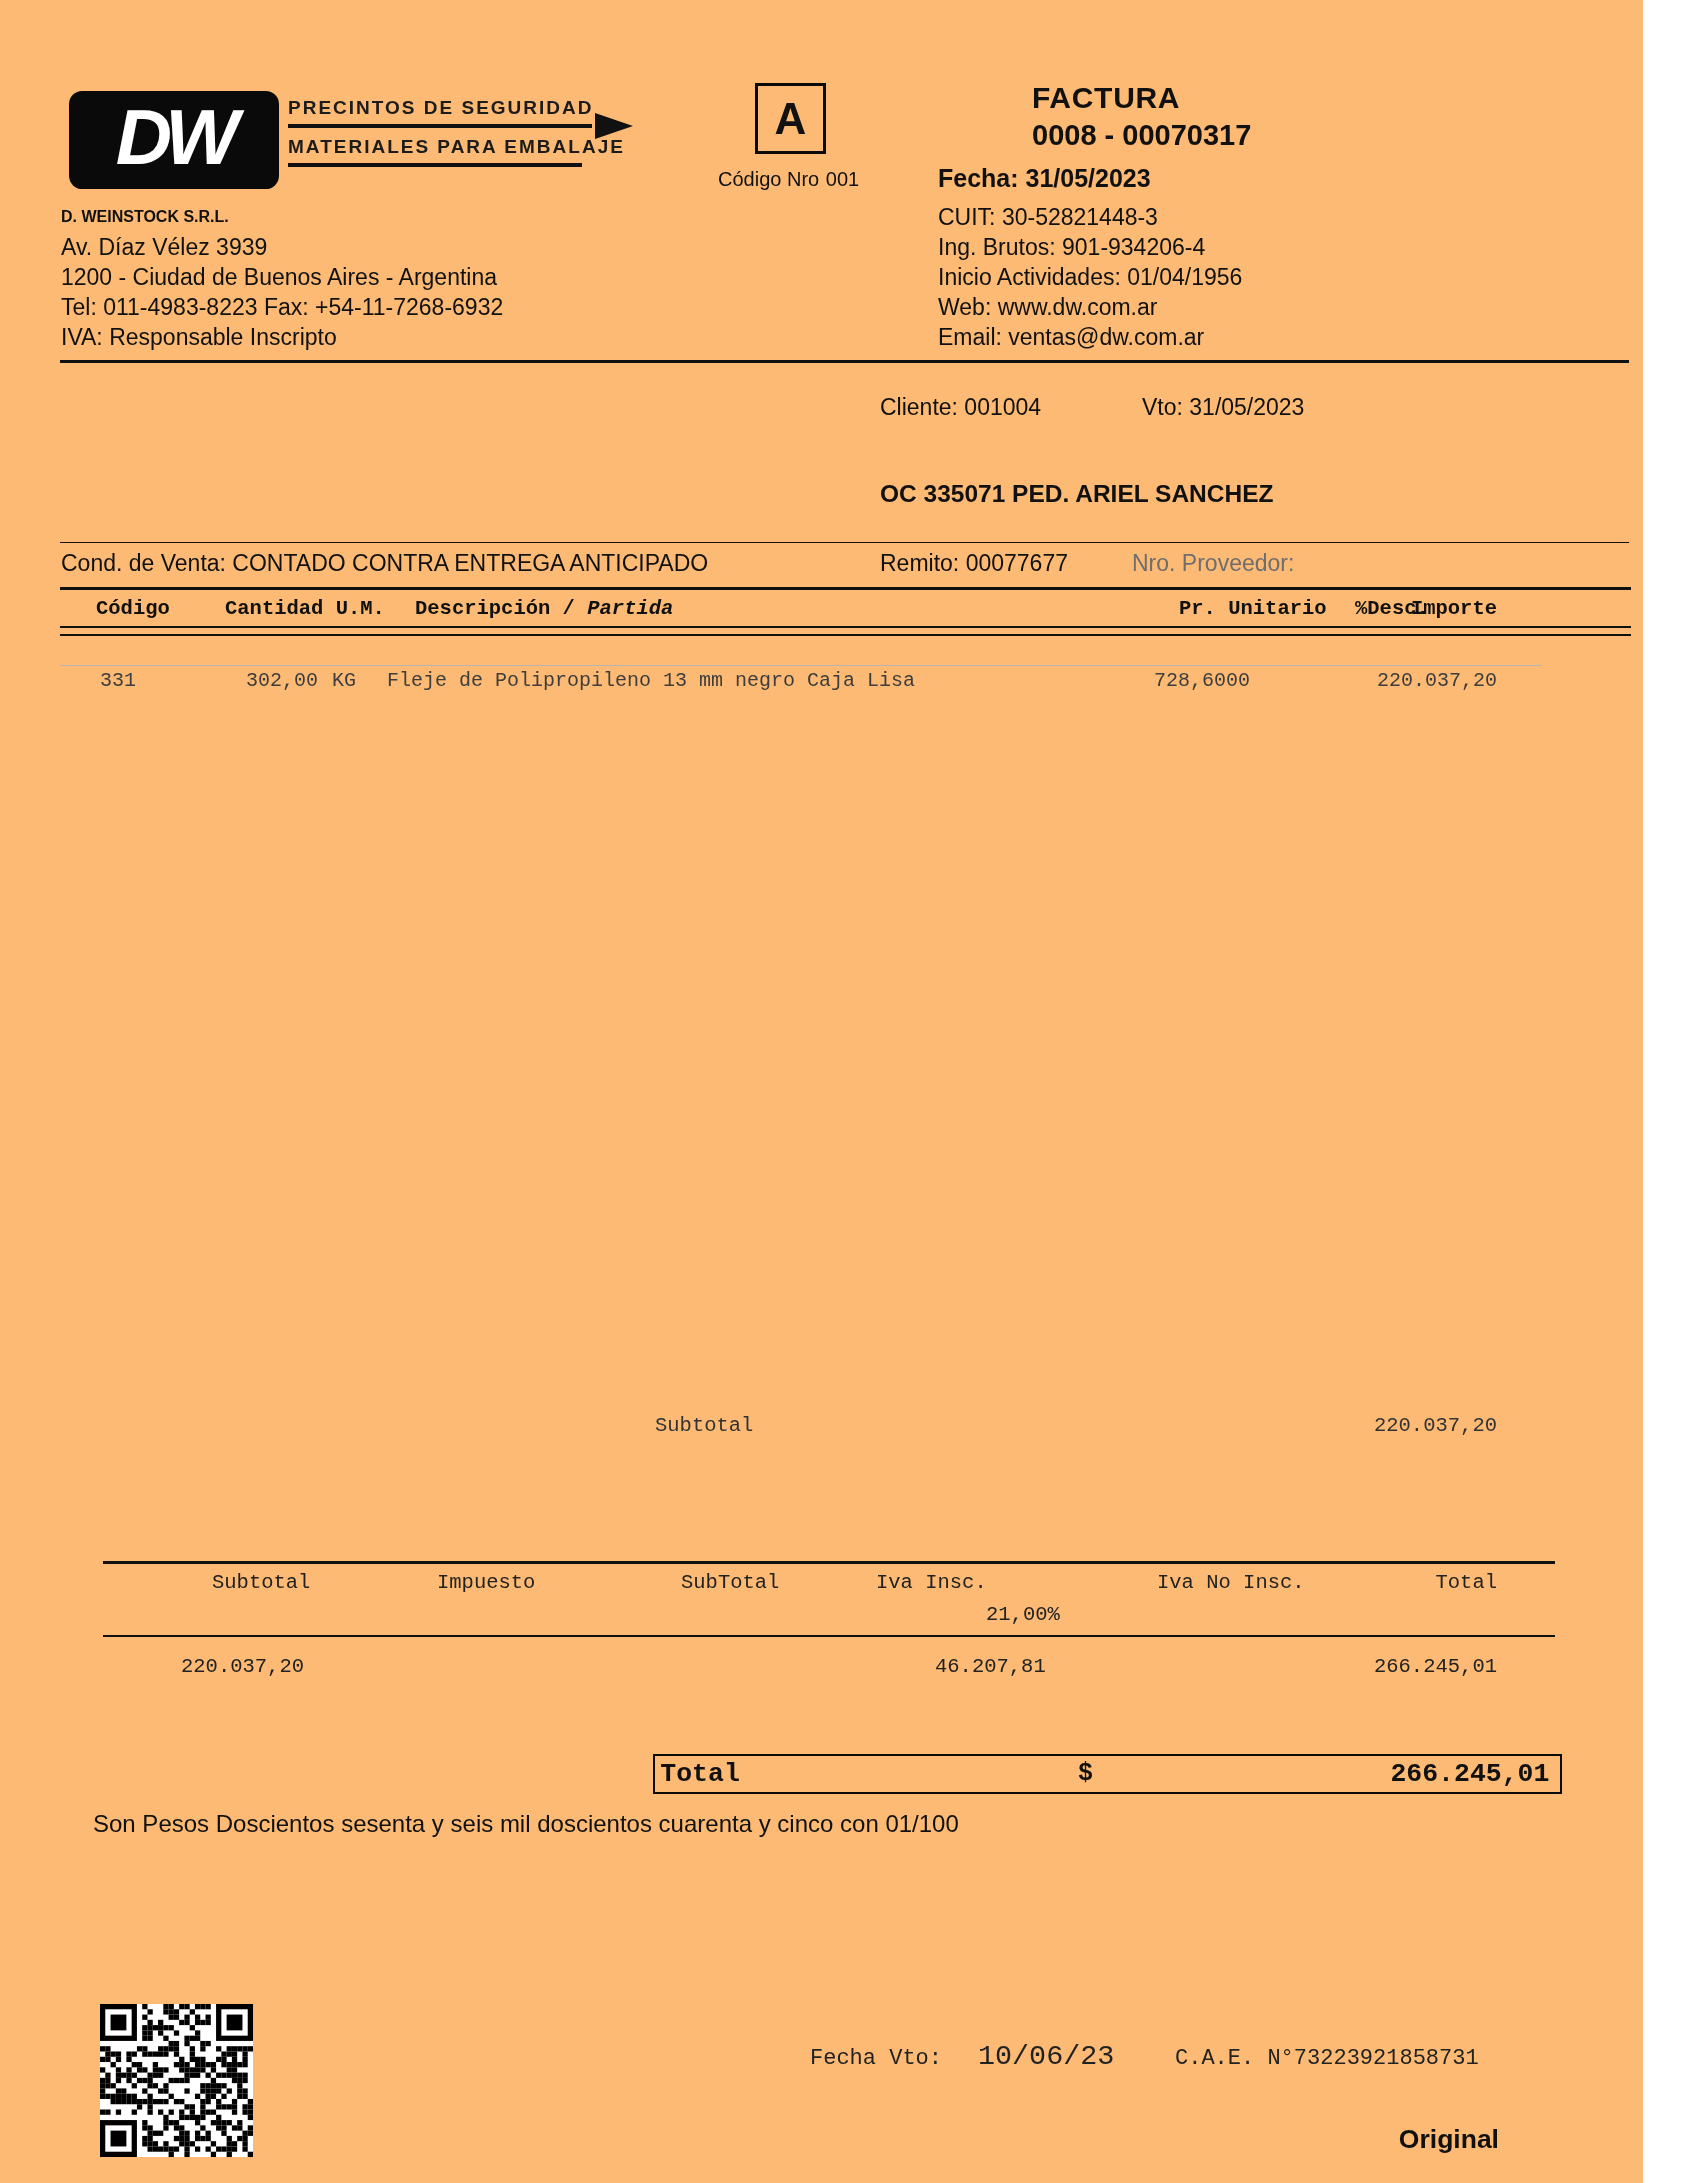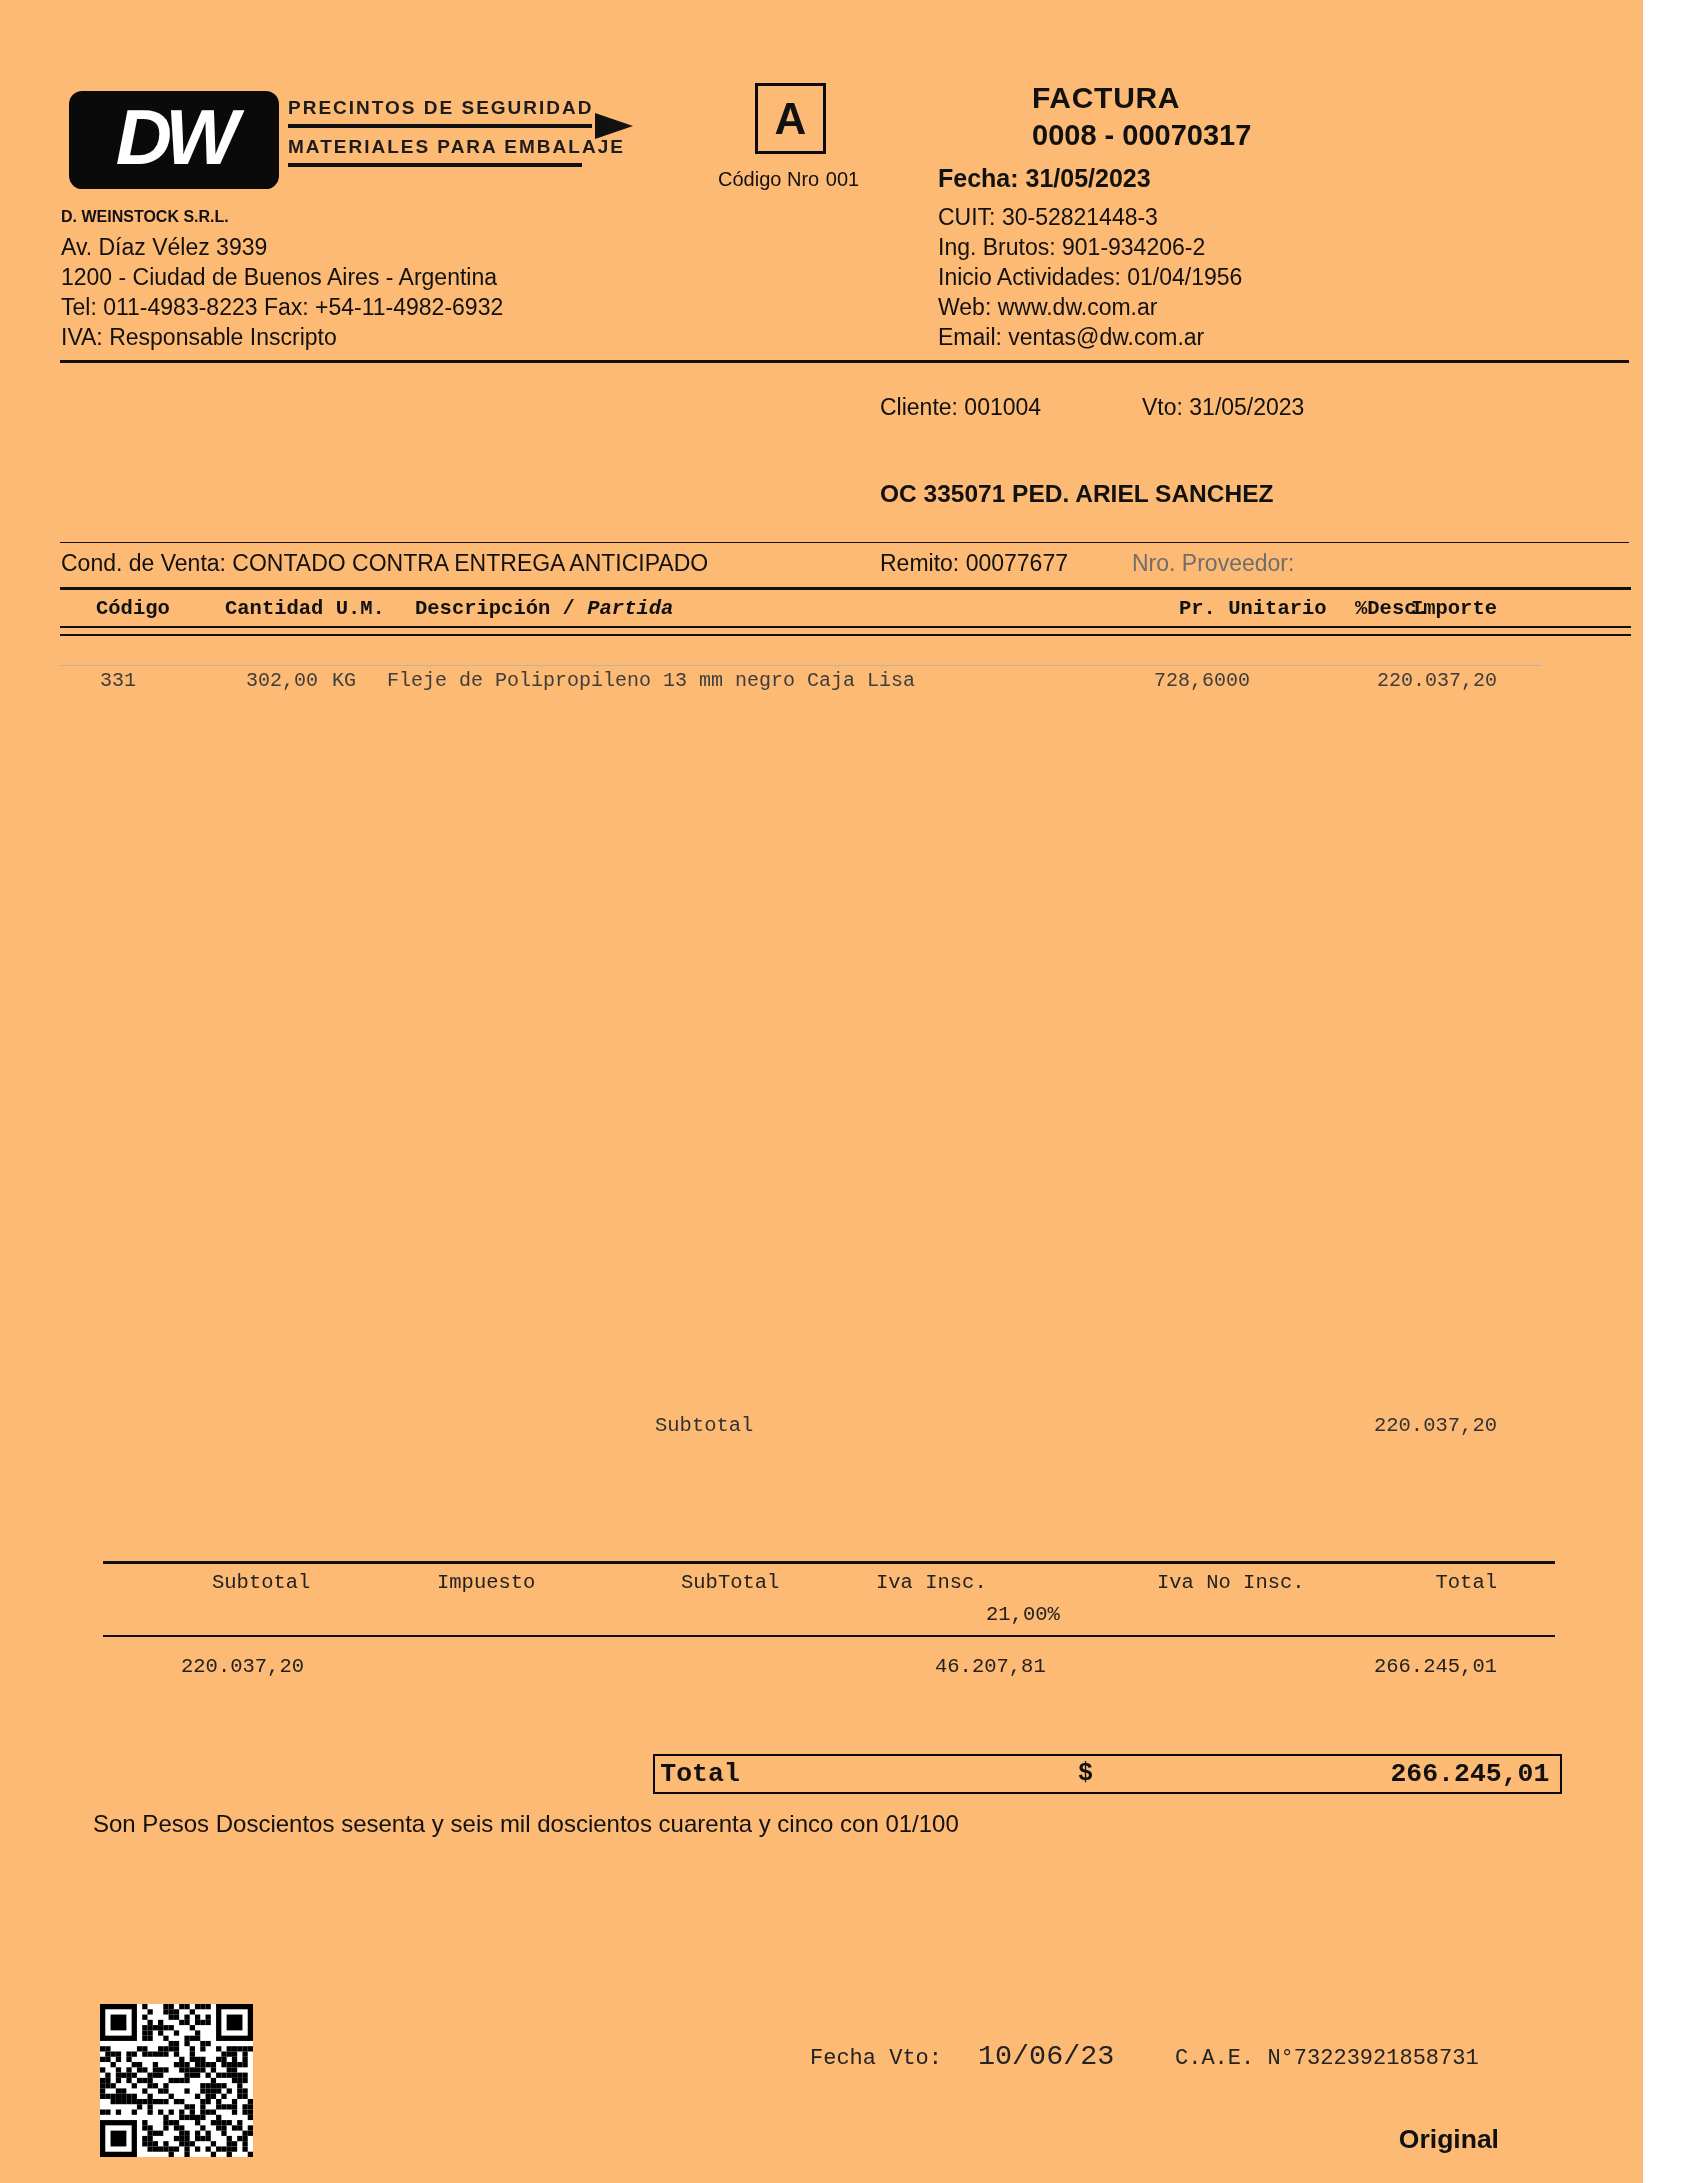--- a/index.html
+++ b/index.html
@@ -125,26 +125,26 @@
   </div>
 
   <div class="fact-title abs">FACTURA</div>
   <div class="fact-number abs">0008 - 00070317</div>
   <div class="fact-date abs">Fecha: 31/05/2023</div>
 
   <div class="company-left">
     <div class="name">D. WEINSTOCK S.R.L.</div>
     <div>Av. Díaz Vélez 3939</div>
     <div>1200 - Ciudad de Buenos Aires - Argentina</div>
-    <div>Tel: 011-4983-8223      Fax: +54-11-4982-6932</div>
+    <div>Tel: 011-4983-8223      Fax: +54-11-7268-6932</div>
     <div>IVA: Responsable Inscripto</div>
   </div>
   <div class="company-right">
     <div>CUIT: 30-52821448-3</div>
-    <div>Ing. Brutos: 901-934206-2</div>
+    <div>Ing. Brutos: 901-934206-4</div>
     <div>Inicio Actividades: 01/04/1956</div>
     <div>Web: www.dw.com.ar</div>
     <div>Email: ventas@dw.com.ar</div>
   </div>
 
   <div class="rule" style="left:60px;top:360px;width:1569px;height:3.3px;"></div>
 
   <div class="client-cliente">Cliente: 001004</div>
   <div class="client-vto">Vto: 31/05/2023</div>
   <div class="client-oc">OC 335071 PED. ARIEL SANCHEZ</div>

